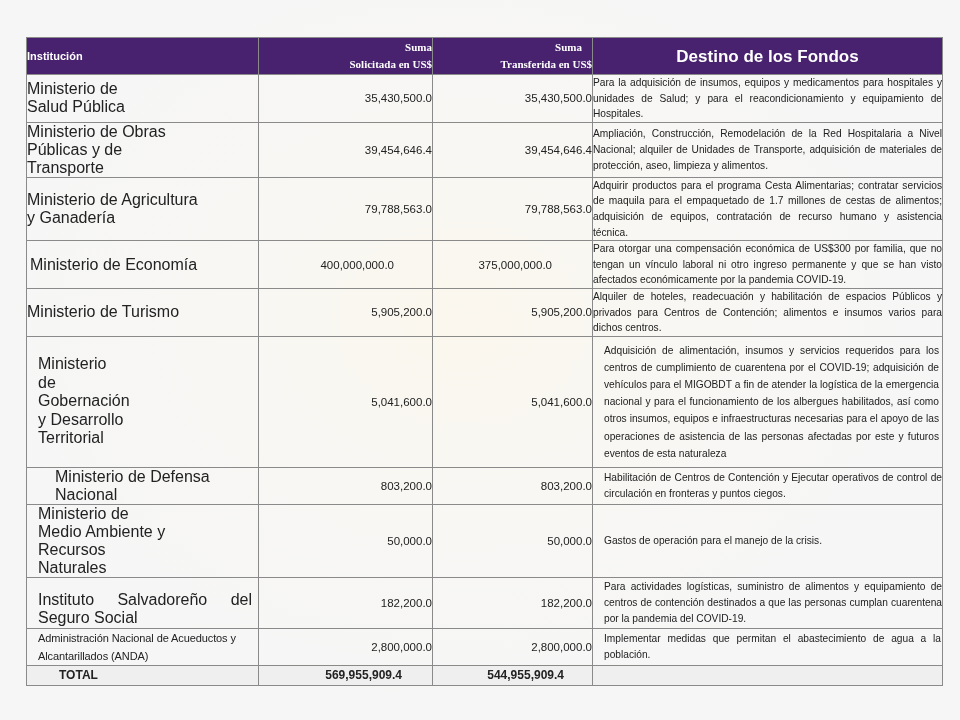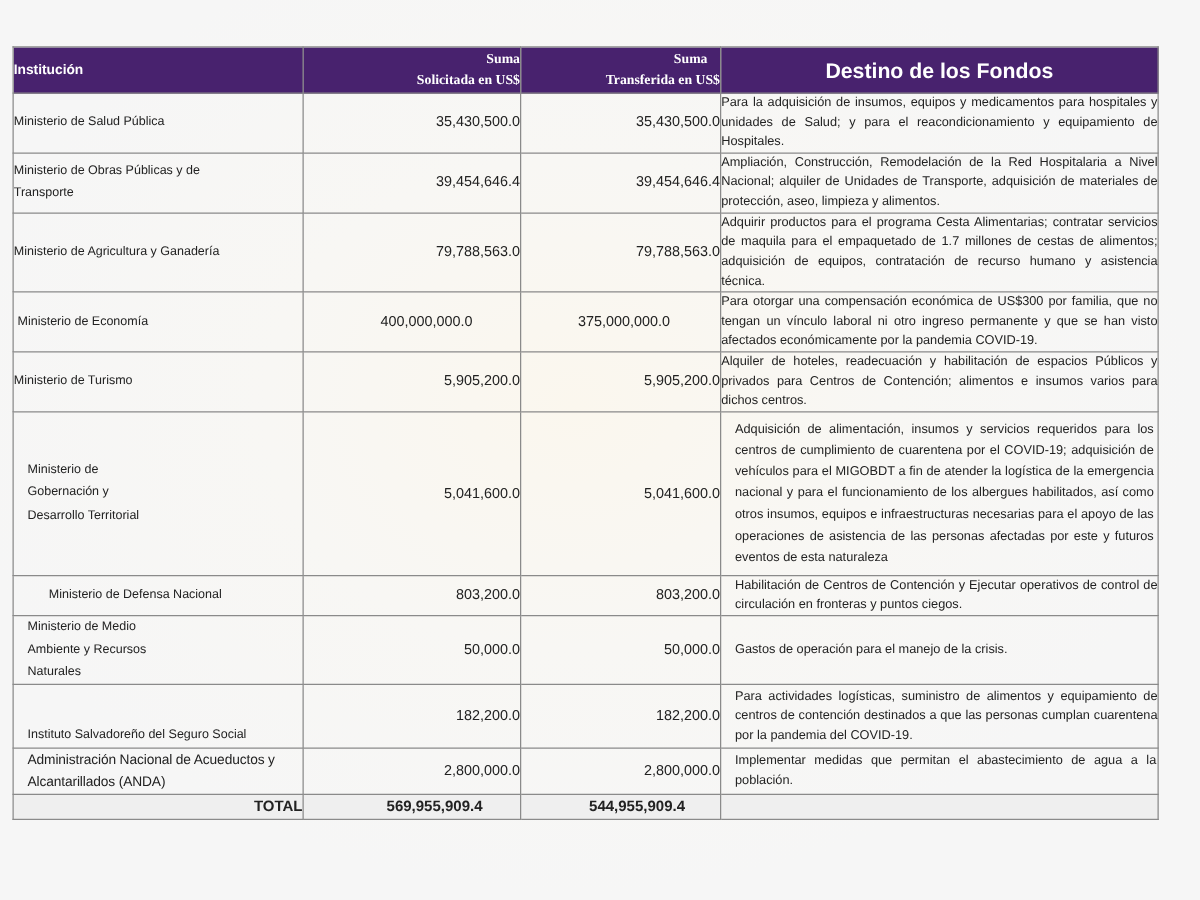--- a/index.html
+++ b/index.html
@@ -8,21 +8,21 @@
     background:#f7f7f7;
     font-family:"Liberation Sans", "DejaVu Sans", sans-serif;
     position:relative;
     color:#222;
   }
   .slide-bg {
     position:absolute; inset:0;
     background: radial-gradient(ellipse at 48% 45%, #fbf7ee 0%, #f8f7f4 35%, #f6f6f6 70%);
   }
   table.funds {
-    position:absolute; left:10px; top:37px;
+    position:absolute; left:26px; top:37px;
     width:916px;
     border-collapse:collapse;
     table-layout:fixed;
   }
   table.funds td, table.funds th {
     border:1px solid #8a8a8a;
     padding:0;
     vertical-align:middle;
   }
   thead th {
@@ -30,33 +30,33 @@
     color:#ffffff;
     font-weight:bold;
     font-size:11px;
     line-height:17px;
     height:36px;
   }
   th.h-inst { text-align:left; vertical-align:top; padding:2px 4px 0 4px; }
   th.h-num { text-align:right;font-family:Liberation Serif, serif; }
   th.h-dest { text-align:center; font-size:17px; padding-top:2px; }
   td.inst {
-    font-size:10px; line-height:18px; padding:0 4px 0 6px;
+    font-size:16px; line-height:18px; padding:0 4px 0 6px;
     text-align:left;
   }
   td.num {
     font-size:11.5px; text-align:right;margin-top:44px;
   }
   td.dest {
     font-size:10.2px; line-height:15.6px;
     padding:0 2px 0 5px; text-align:justify;
   }
   td.dest.loose { line-height:17.2px; padding-left:11px; padding-right:3px; }
   td.dest.mid { padding-left:11px; }
-  .row-total td { background:#efefef; font-weight:bold; font-size:12px; height:19px;text-align:right; }
+  .row-total td { background:#efefef; font-weight:bold; font-size:12px; height:19px; }
   .row-total td.inst { padding-left:32px; }
   .pad-num-2 { padding-right:38px; }
   .pad-num-3 { padding-right:34px; }
 </style>
 </head>
 <body>
 <div class="slide-bg"></div>
 
 <table class="funds">
   <colgroup>

